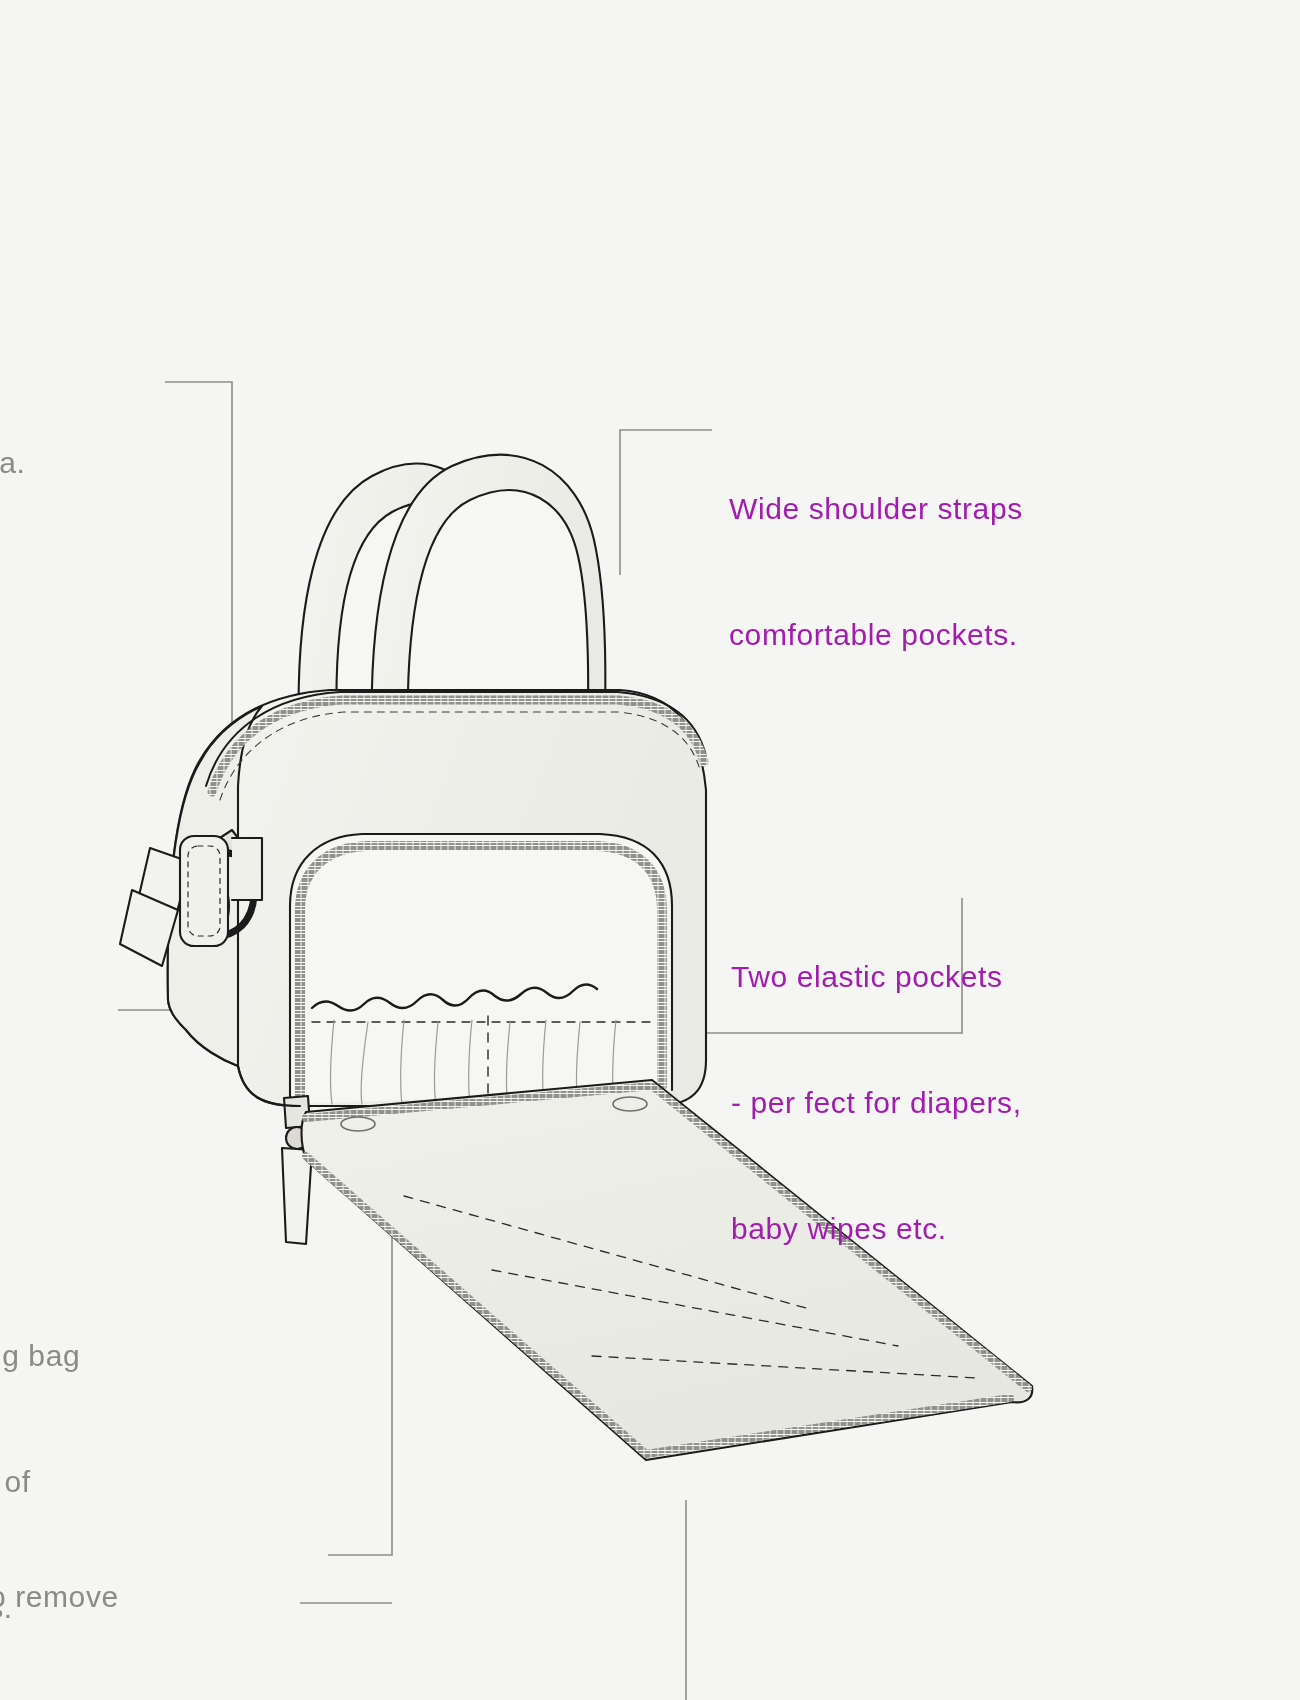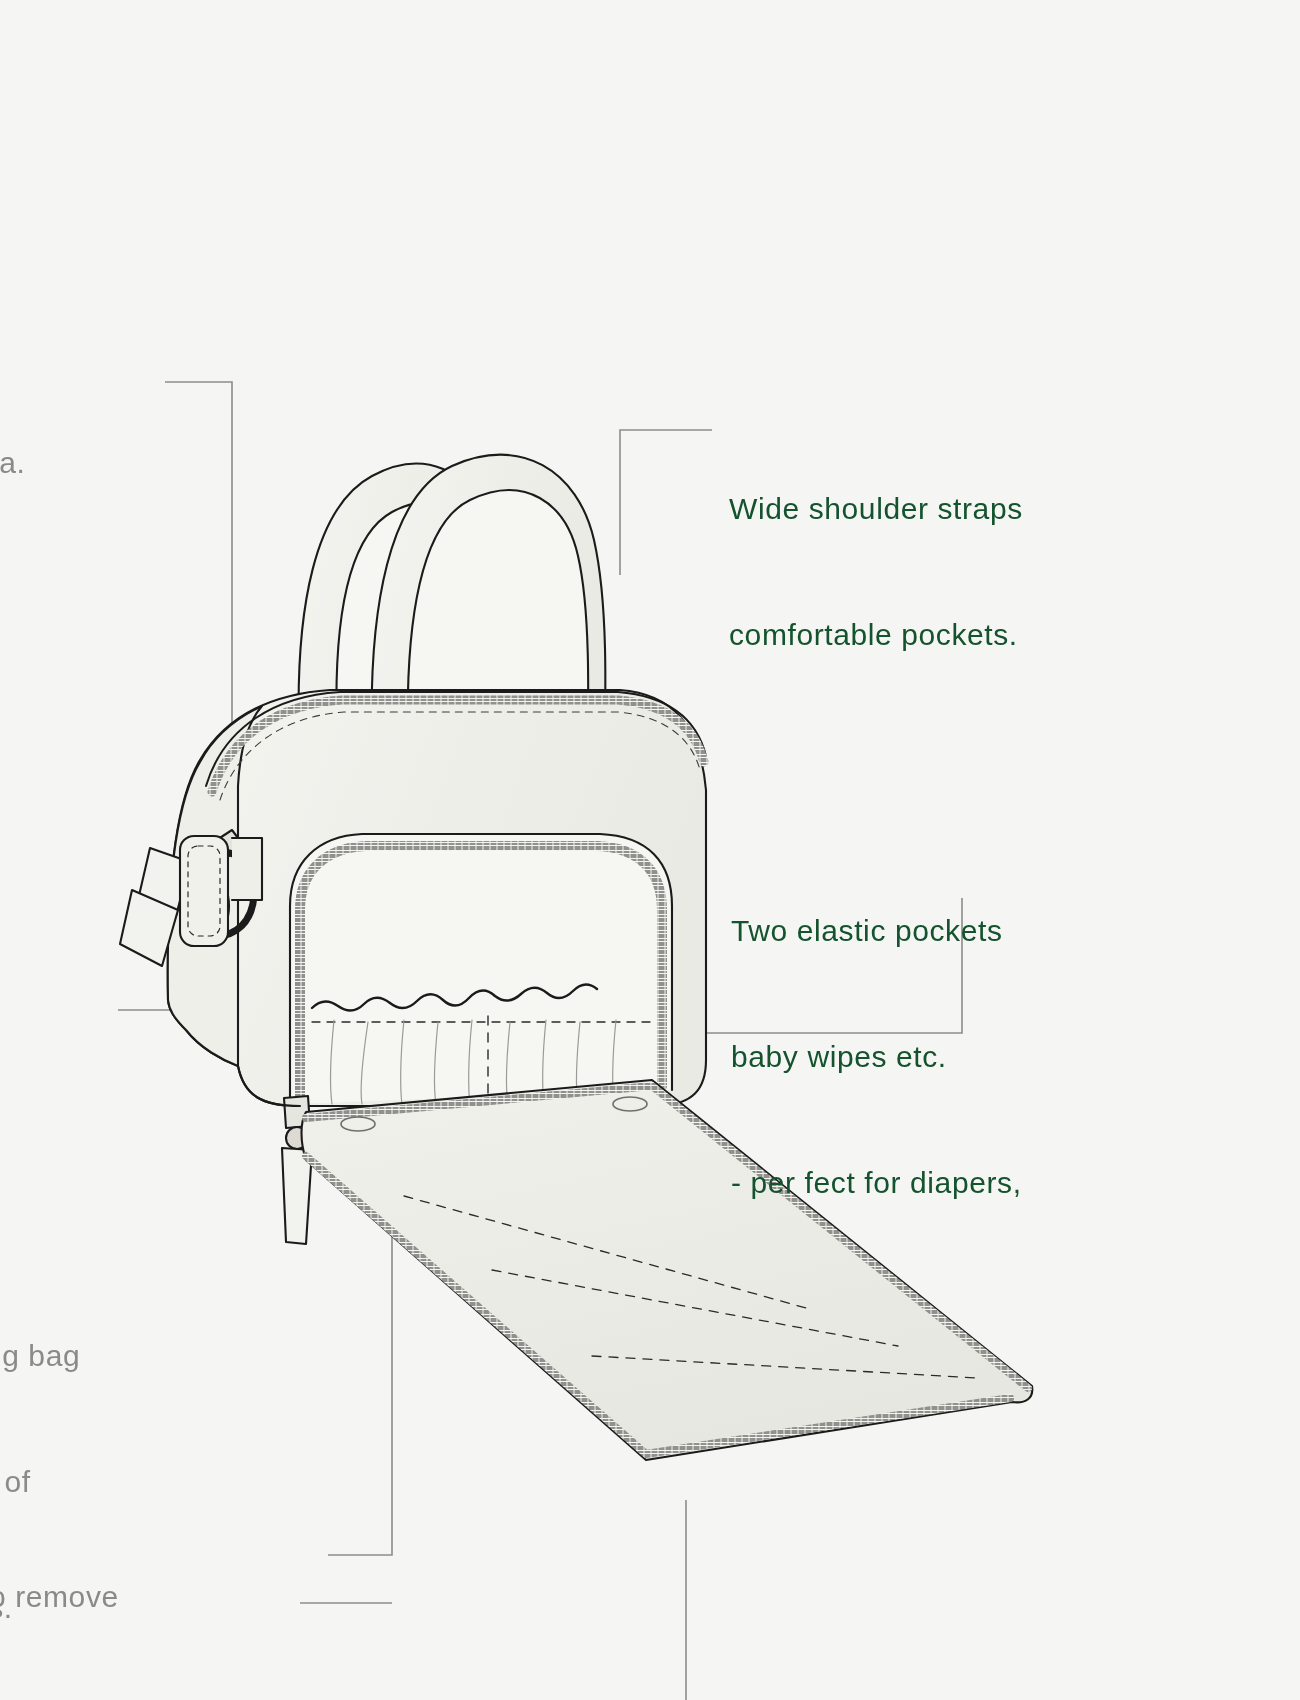--- a/index.html
+++ b/index.html
@@ -7,30 +7,30 @@
     width:1300px;height:1700px;
     background:#f5f5f3;
     font-family:"Liberation Sans", sans-serif;
     overflow:hidden;
     position:relative;
   }
   #stage{position:absolute;inset:0;}
   svg.layer{position:absolute;left:0;top:0;width:1300px;height:1700px;}
   .anno{
     position:absolute;
-    color:#14532d;
+    color:#a21caf;
     font-size:30px;
     line-height:42px;
     letter-spacing:0.6px;
     white-space:pre;
     font-weight:400;
   }
   .anno.clipped{color:#8a8a86;}
   #anno-straps{left:729px;top:404px;}
-  #anno-pockets{left:731px;top:826px;}
+  #anno-pockets{left:731px;top:872px;}
   #anno-left-top{left:-18px;top:358px;}
   #anno-left-mid{left:-38px;top:1251px;}
   #anno-left-bot{left:-20px;top:1492px;}
 </style>
 </head>
 <body>
 
 <div id="stage">
 
   <svg class="layer" viewBox="0 0 1300 1700">
@@ -194,22 +194,22 @@
     </g>
   </svg>
 
   <div class="anno" id="anno-straps">
     <div>Wide shoulder straps</div>
     <div>comfortable pockets.</div>
   </div>
 
   <div class="anno" id="anno-pockets">
     <div>Two elastic pockets</div>
+    <div>- per fect for diapers,</div>
     <div>baby wipes etc.</div>
-    <div>- per fect for diapers,</div>
   </div>
 
   <div class="anno clipped" id="anno-left-top">
     <div>ea.</div>
   </div>
 
   <div class="anno clipped" id="anno-left-mid">
     <div>sing bag</div>
     <div>tal of</div>
     <div>ets.</div>

